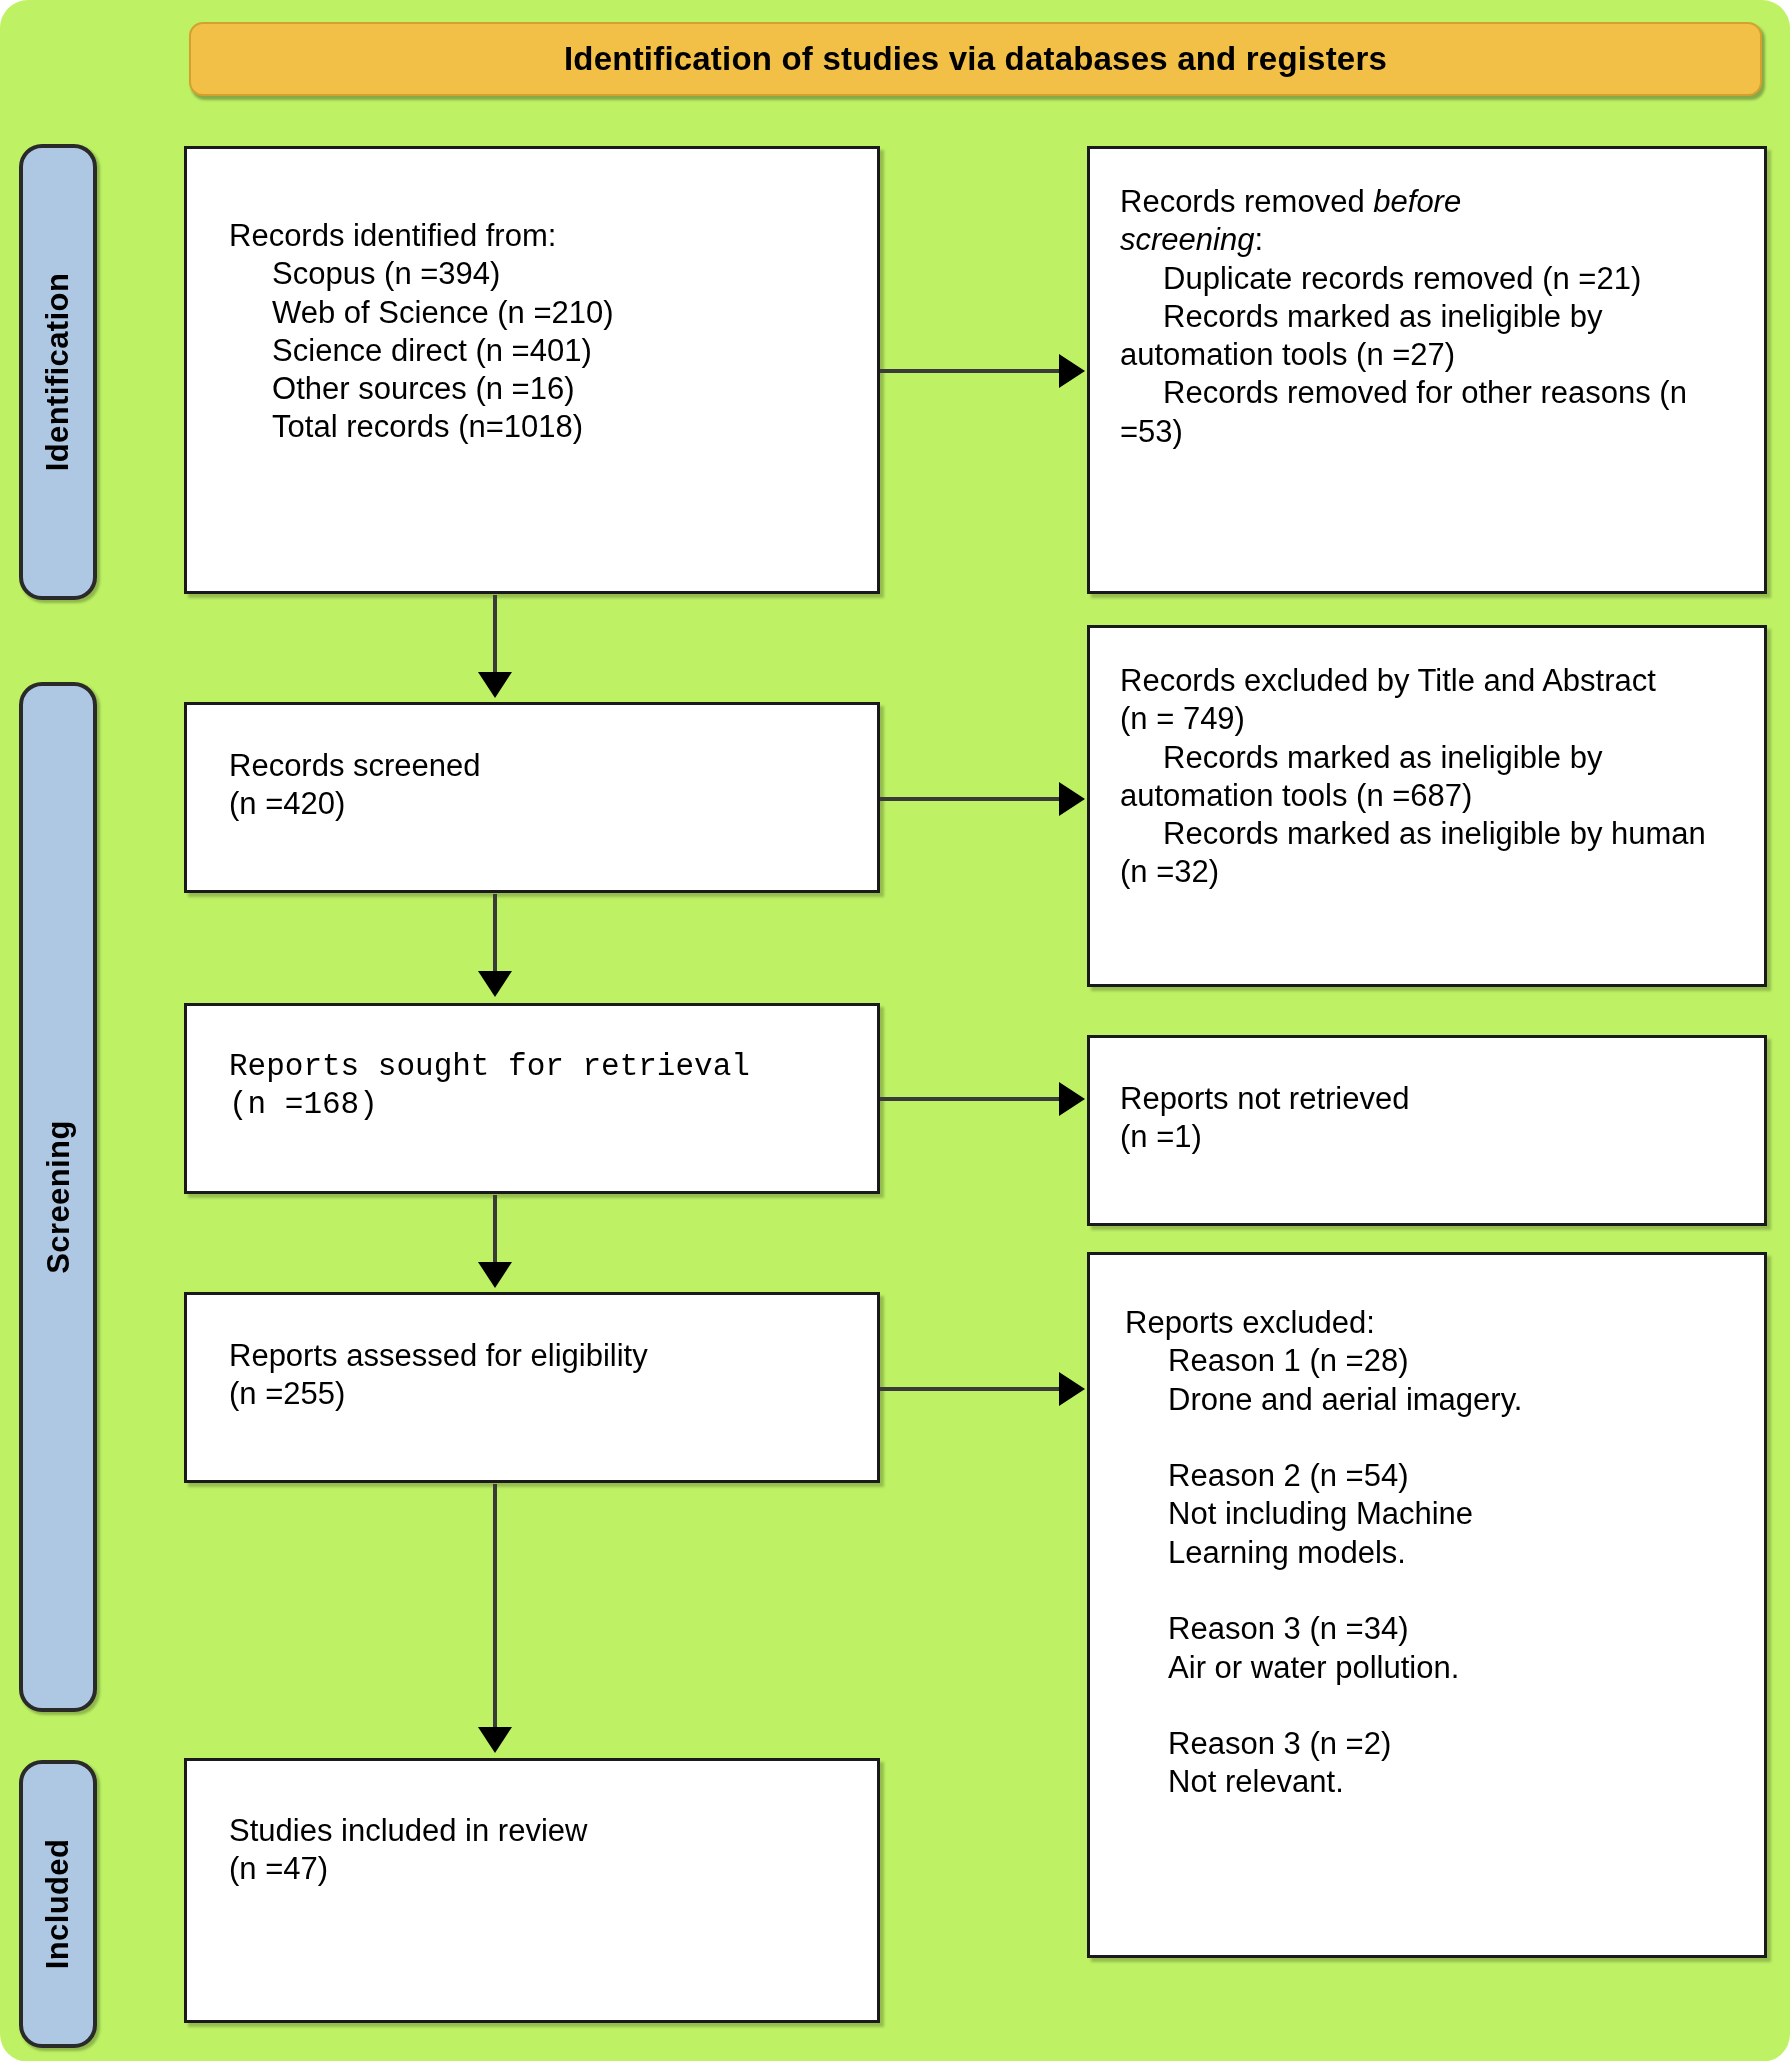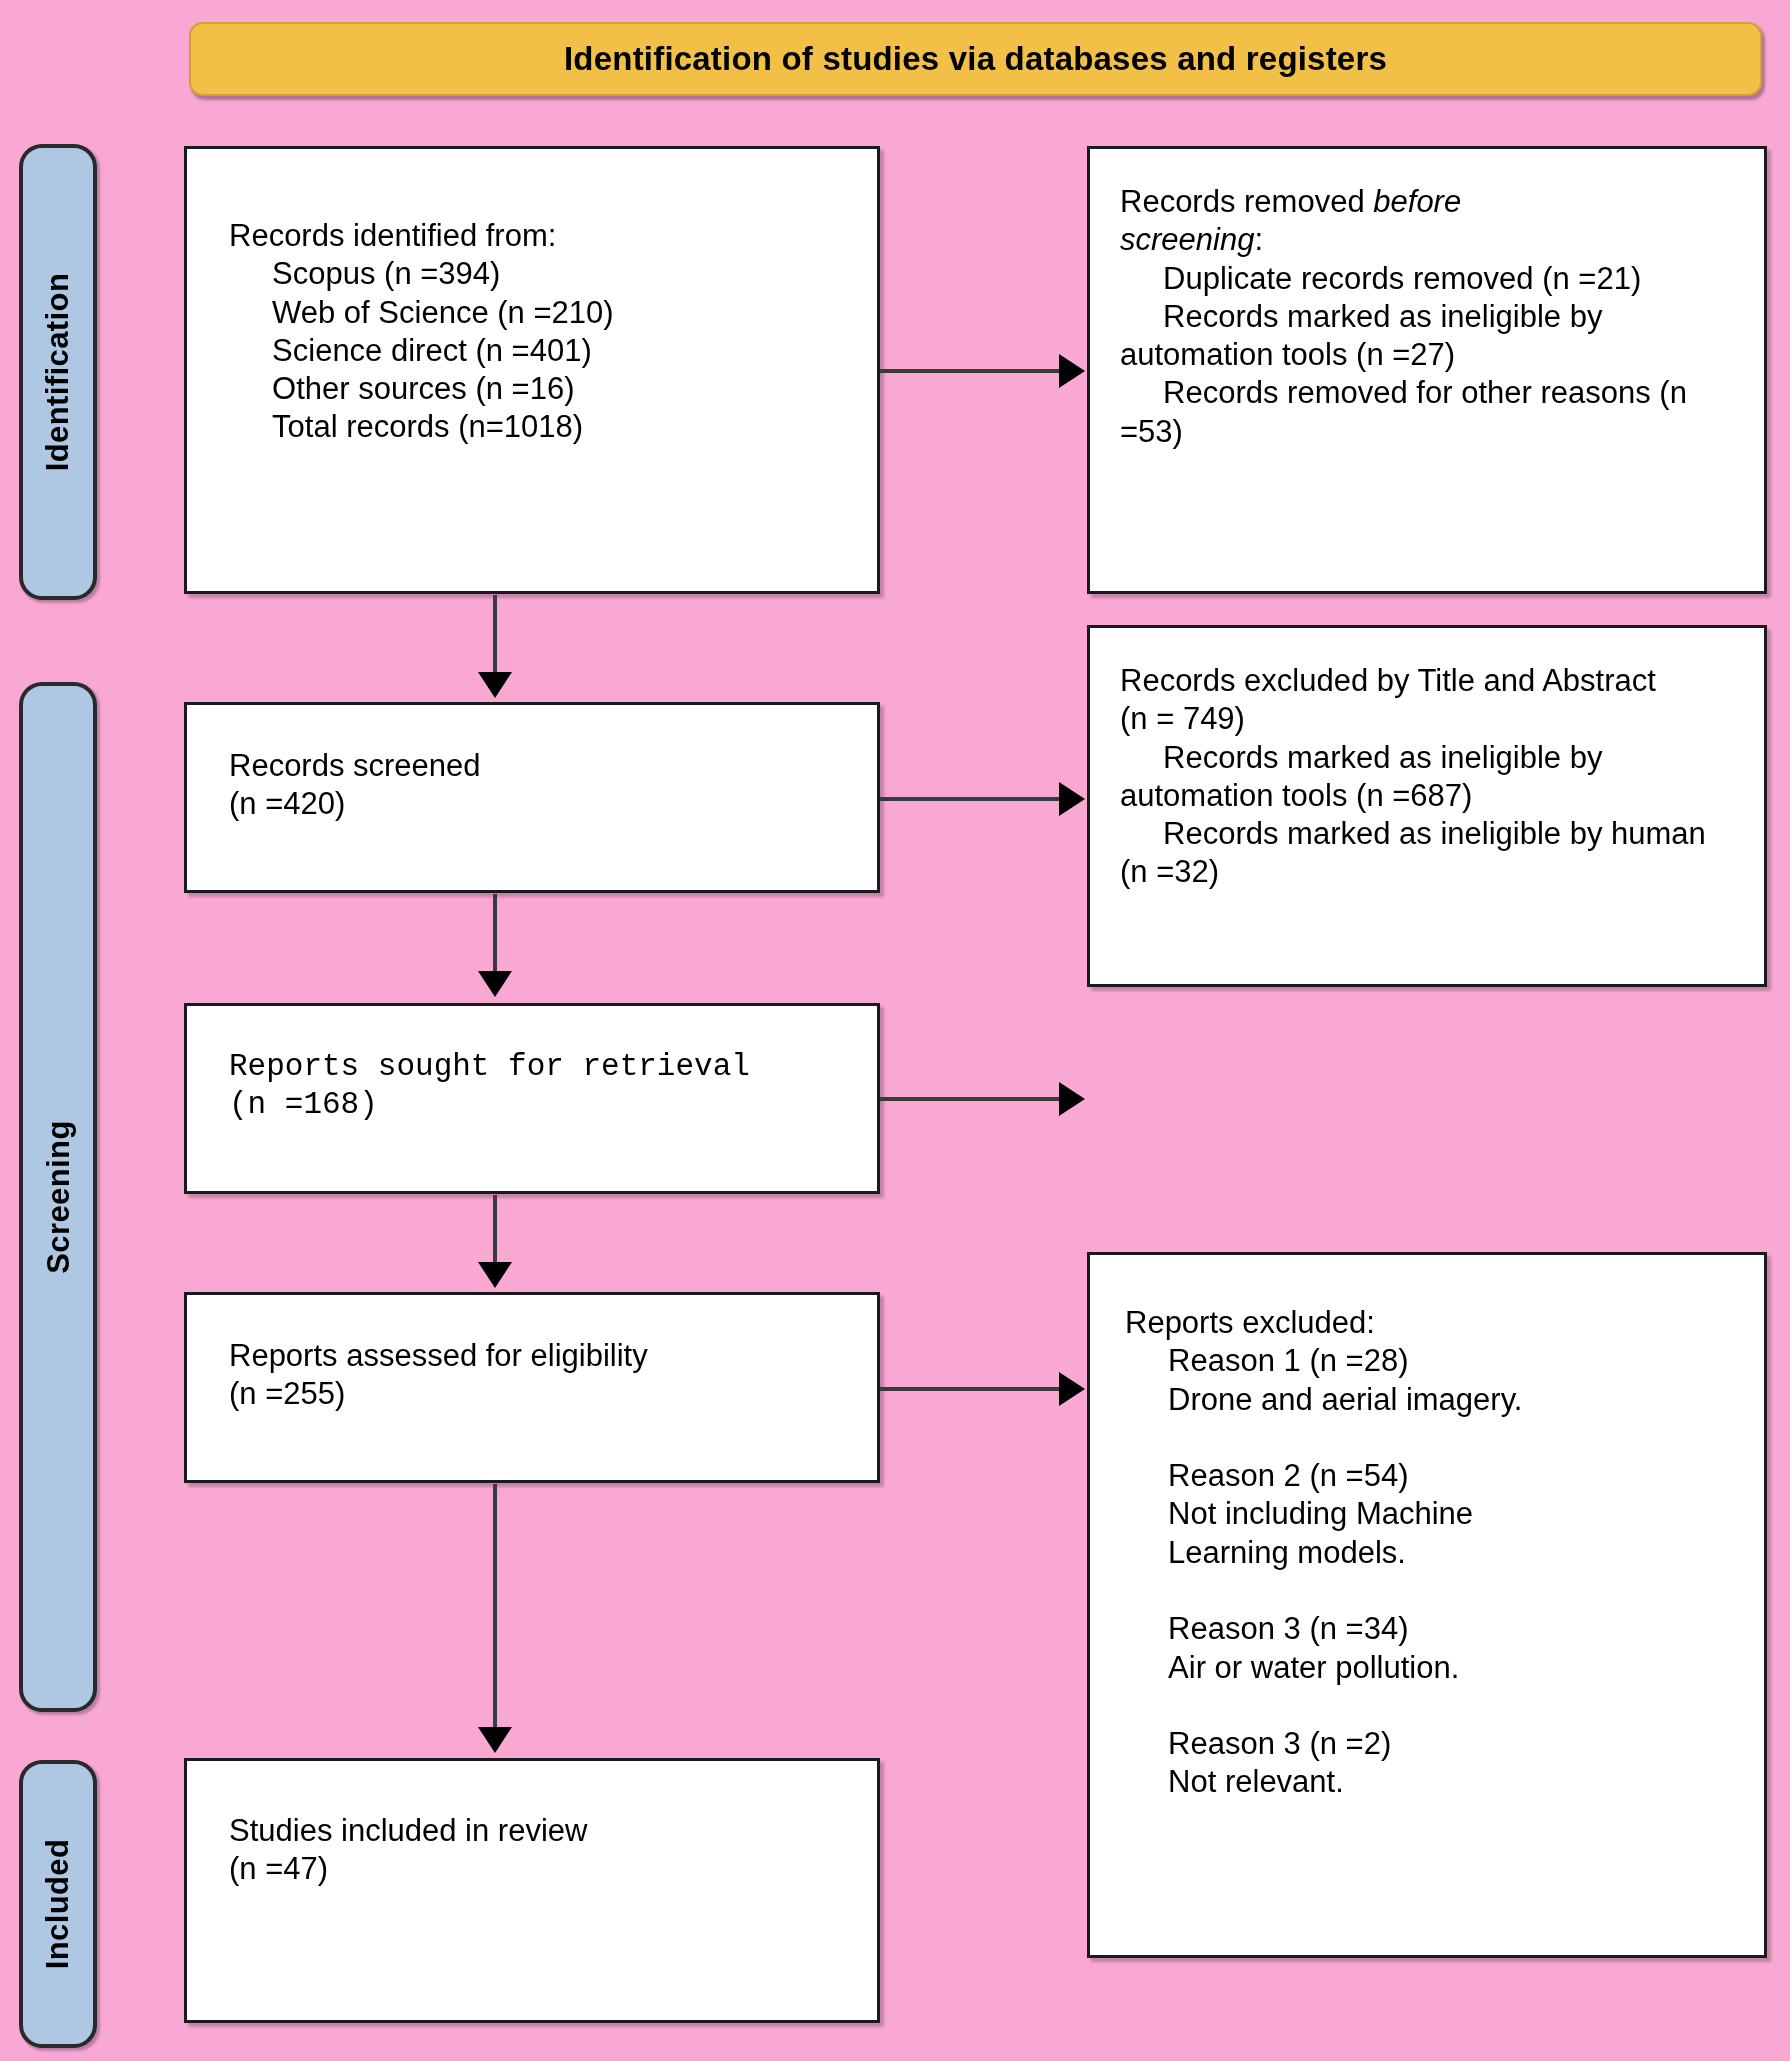--- a/index.html
+++ b/index.html
@@ -8,22 +8,23 @@
     background: #ffffff;
   }
   body {
     font-family: "Liberation Sans", sans-serif;
     color: #000000;
   }
   #stage {
     position: relative;
     width: 1790px;
     height: 2062px;
-    background: #f9a8d4;
+    background: #bef264;
     overflow: hidden;
+    border-radius: 28px;
   }
 
   
   .banner {
     position: absolute;
     left: 189px;
     top: 22px;
     width: 1573px;
     height: 74px;
     background: #f2c046;
@@ -191,20 +192,24 @@
      Records removed for other reasons (n =53)</span></div>
   </div>
 
   <div class="flow-box" id="box-excluded-ta">
     <div class="box-text">Records excluded by Title and Abstract
 (n = 749)
      Records marked as ineligible by automation tools (n =687)
      Records marked as ineligible by human (n =32)</div>
   </div>
 
+  <div class="flow-box" id="box-not-retrieved">
+    <div class="box-text">Reports not retrieved
+(n =1)</div>
+  </div>
 
   <div class="flow-box" id="box-reports-excl">
     <div class="box-text">Reports excluded:
      Reason 1 (n =28)
      Drone and aerial imagery.
 
      Reason 2 (n =54)
      Not including Machine
      Learning models.
 

